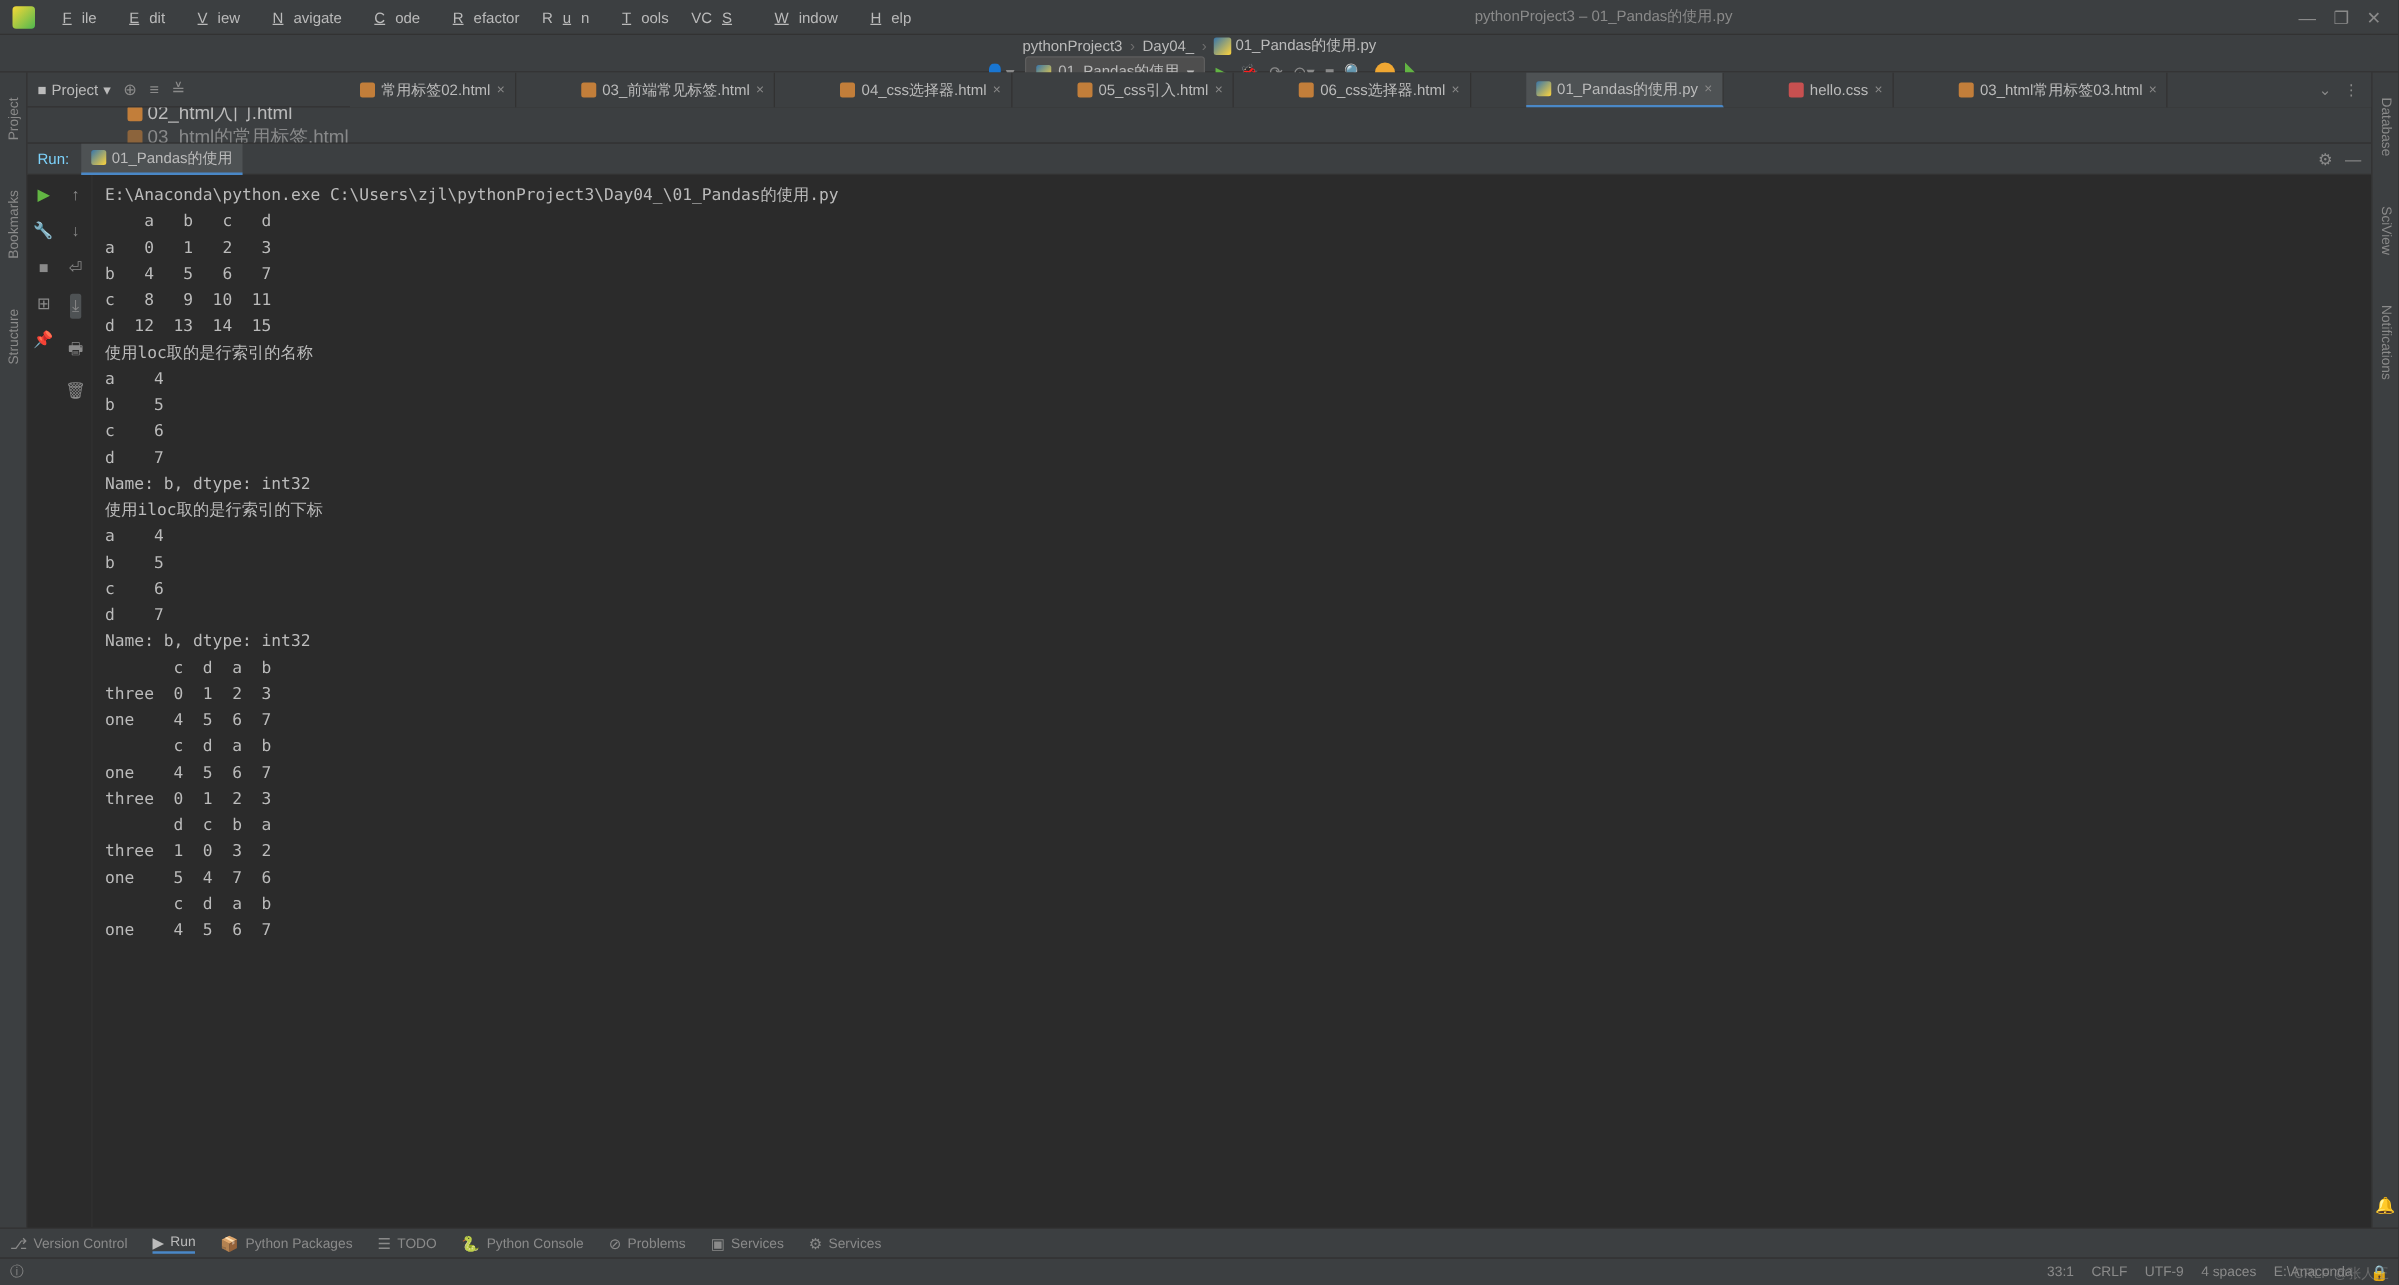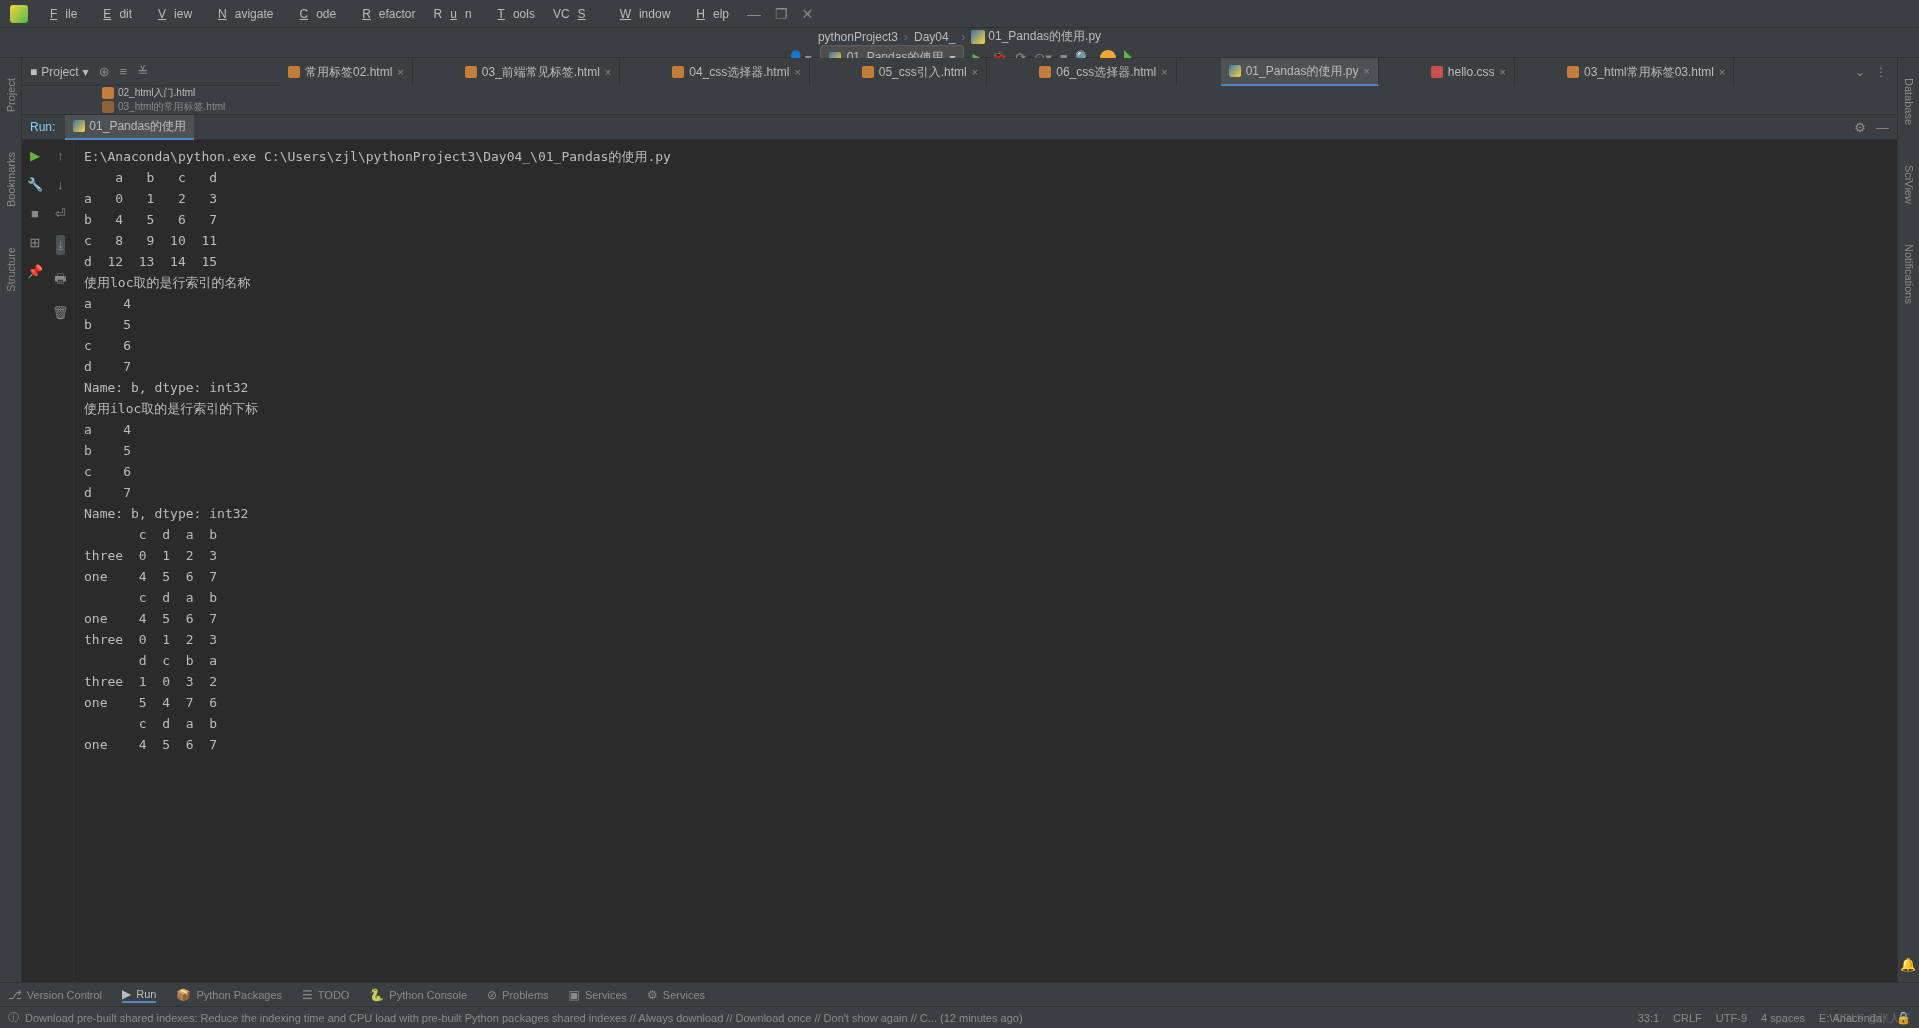--- a/index.html
+++ b/index.html
@@ -40,21 +40,21 @@
 .projtoolbar .btn { color: #8a8a8a; cursor: pointer; font-size: 13px; }
 .tabsbar { position: absolute; left: 280px; top: 58px; right: 22px; height: 28px; background: #3c3f41; display: flex; align-items: center; overflow: hidden; gap: 44px; }
 .tab { display: flex; align-items: center; gap: 5px; padding: 0 8px; height: 100%; border-right: 1px solid #323232; cursor: pointer; white-space: nowrap; }
 .tab.active { background: #4e5254; border-bottom: 2px solid #4a88c7; }
 .tab .ico { width: 12px; height: 12px; background: #c27e3a; border-radius: 2px; }
 .tab .ico.py { background: linear-gradient(135deg,#3776ab,#ffd43b); }
 .tab .ico.css { background: #c75050; }
 .tab .close { color: #8a8a8a; font-size: 11px; }
 .tabsbar .overflow { margin-left: auto; padding: 0 10px; color: #8a8a8a; display: flex; gap: 10px; }
 
-.projfiles { height: 28px; background: #3c3f41; padding-left: 80px; display: flex; flex-direction: column; justify-content: center; overflow: hidden; font-size: 10px; color: #bbbbbb; }
+.projfiles { height: 28px; background: #3c3f41; padding-left: 80px; display: flex; flex-direction: column; justify-content: center; overflow: hidden; font-size: 15px; color: #bbbbbb; }
 .projfiles .row { display: flex; align-items: center; gap: 4px; }
 .projfiles .ico { width: 12px; height: 12px; background: #c27e3a; border-radius: 2px; }
 
 .runpanel-header { height: 26px; background: #3c3f41; border-top: 1px solid #323232; border-bottom: 1px solid #323232; display: flex; align-items: center; padding: 0 8px; gap: 10px; }
 .runpanel-header .lbl { color: #7dd3fc; }
 .runpanel-header .runtab { display: flex; align-items: center; gap: 4px; padding: 3px 8px; background: #4e5254; border-bottom: 2px solid #4a88c7; }
 .runpanel-header .pyi { width: 12px; height: 12px; background: linear-gradient(135deg,#3776ab,#ffd43b); border-radius: 2px; }
 .runpanel-header .spacer { flex: 1; }
 
 .runbody { flex: 1; display: flex; background: #2b2b2b; overflow: hidden; }
@@ -88,20 +88,21 @@
     <span><span class="mnemonic">V</span>iew</span>
     <span><span class="mnemonic">N</span>avigate</span>
     <span><span class="mnemonic">C</span>ode</span>
     <span><span class="mnemonic">R</span>efactor</span>
     <span>R<span class="mnemonic">u</span>n</span>
     <span><span class="mnemonic">T</span>ools</span>
     <span>VC<span class="mnemonic">S</span></span>
     <span><span class="mnemonic">W</span>indow</span>
     <span><span class="mnemonic">H</span>elp</span>
   </div>
+  <div class="title-center">pythonProject3 – 01_Pandas的使用.py</div>
   <div class="winbtns">
     <span>—</span>
     <span>❐</span>
     <span>✕</span>
   </div>
 </div>
 
 <div class="navbar">
   <div class="breadcrumb">
     <span>pythonProject3</span>
@@ -301,21 +302,20 @@
     </div>
   <div class="tw">
       <span class="twico">⚙</span>
       <span>Services</span>
     </div>
 </div>
 
 <div class="statusbar">
   <div class="msg">
     <span>ⓘ</span>
-    <span>Download pre-built shared indexes: Reduce the indexing time and CPU load with pre-built Python packages shared indexes // Always download // Download once // Don't show again // C... (12 minutes ago)</span>
   </div>
   <div class="right">
     <span>33:1</span>
     <span>CRLF</span>
     <span>UTF-9</span>
     <span>4 spaces</span>
     <span>E:\Anaconda</span>
     <span class="lock">🔒</span>
   </div>
 </div>

